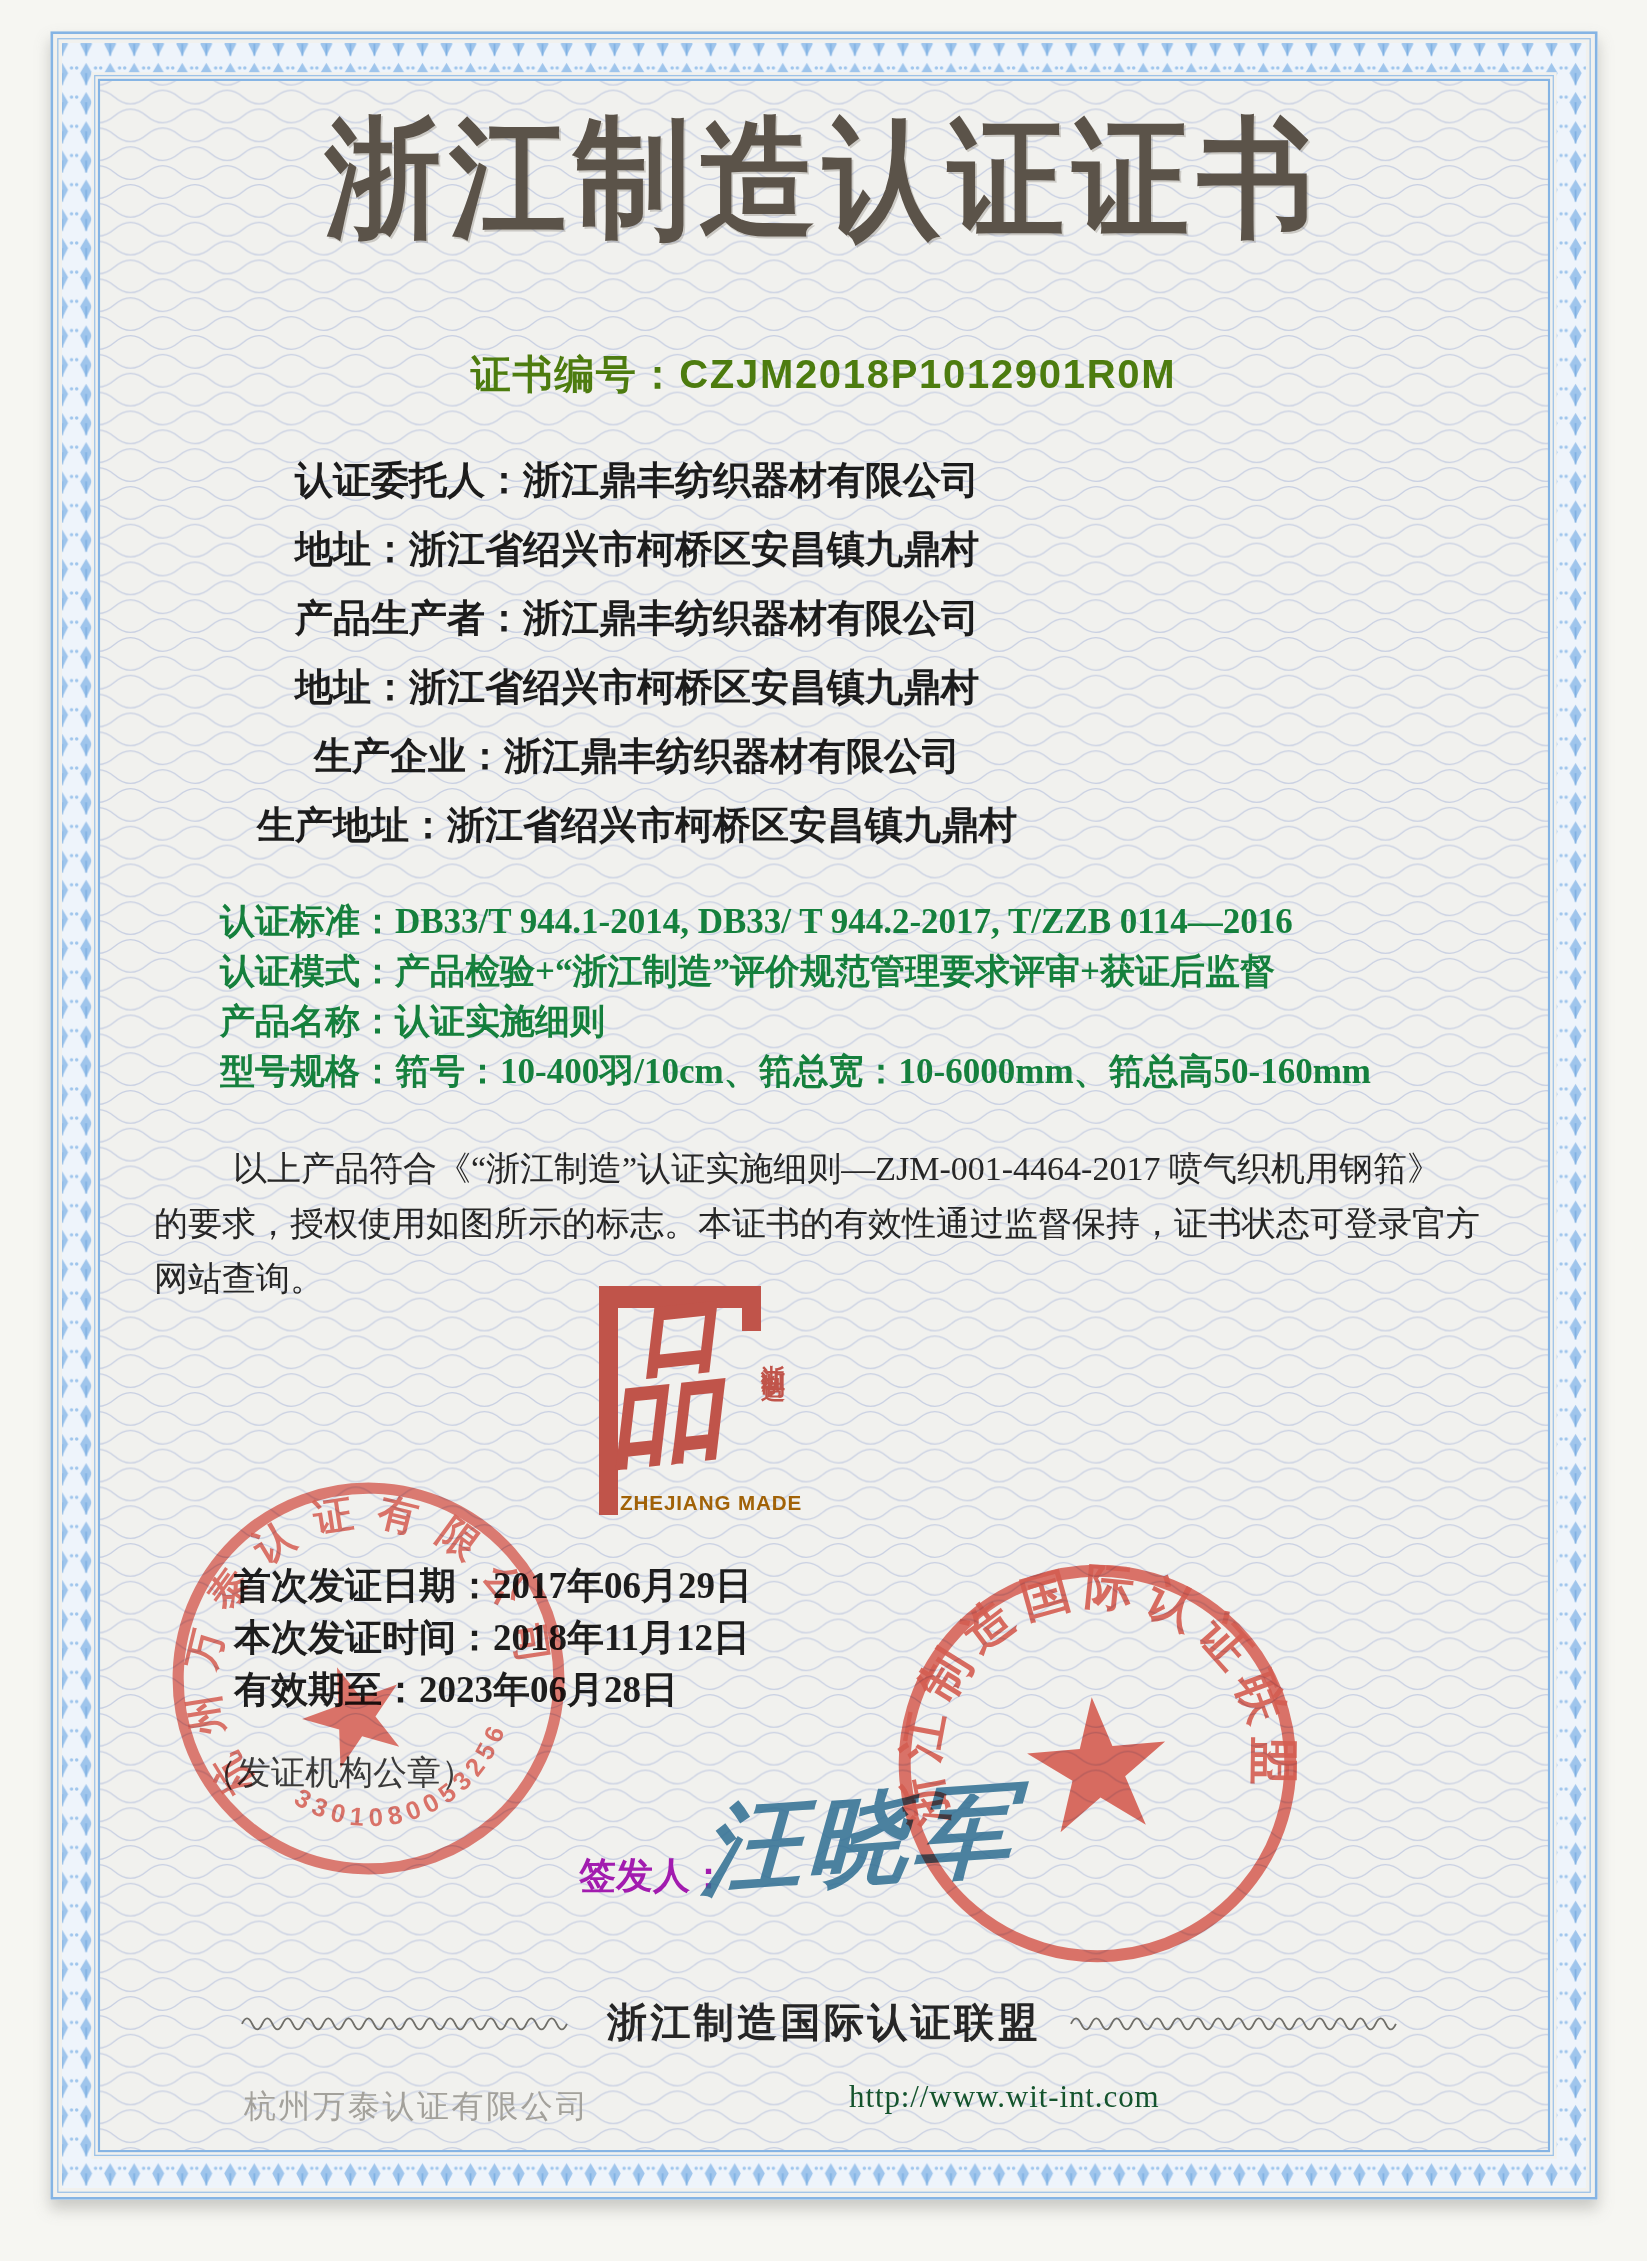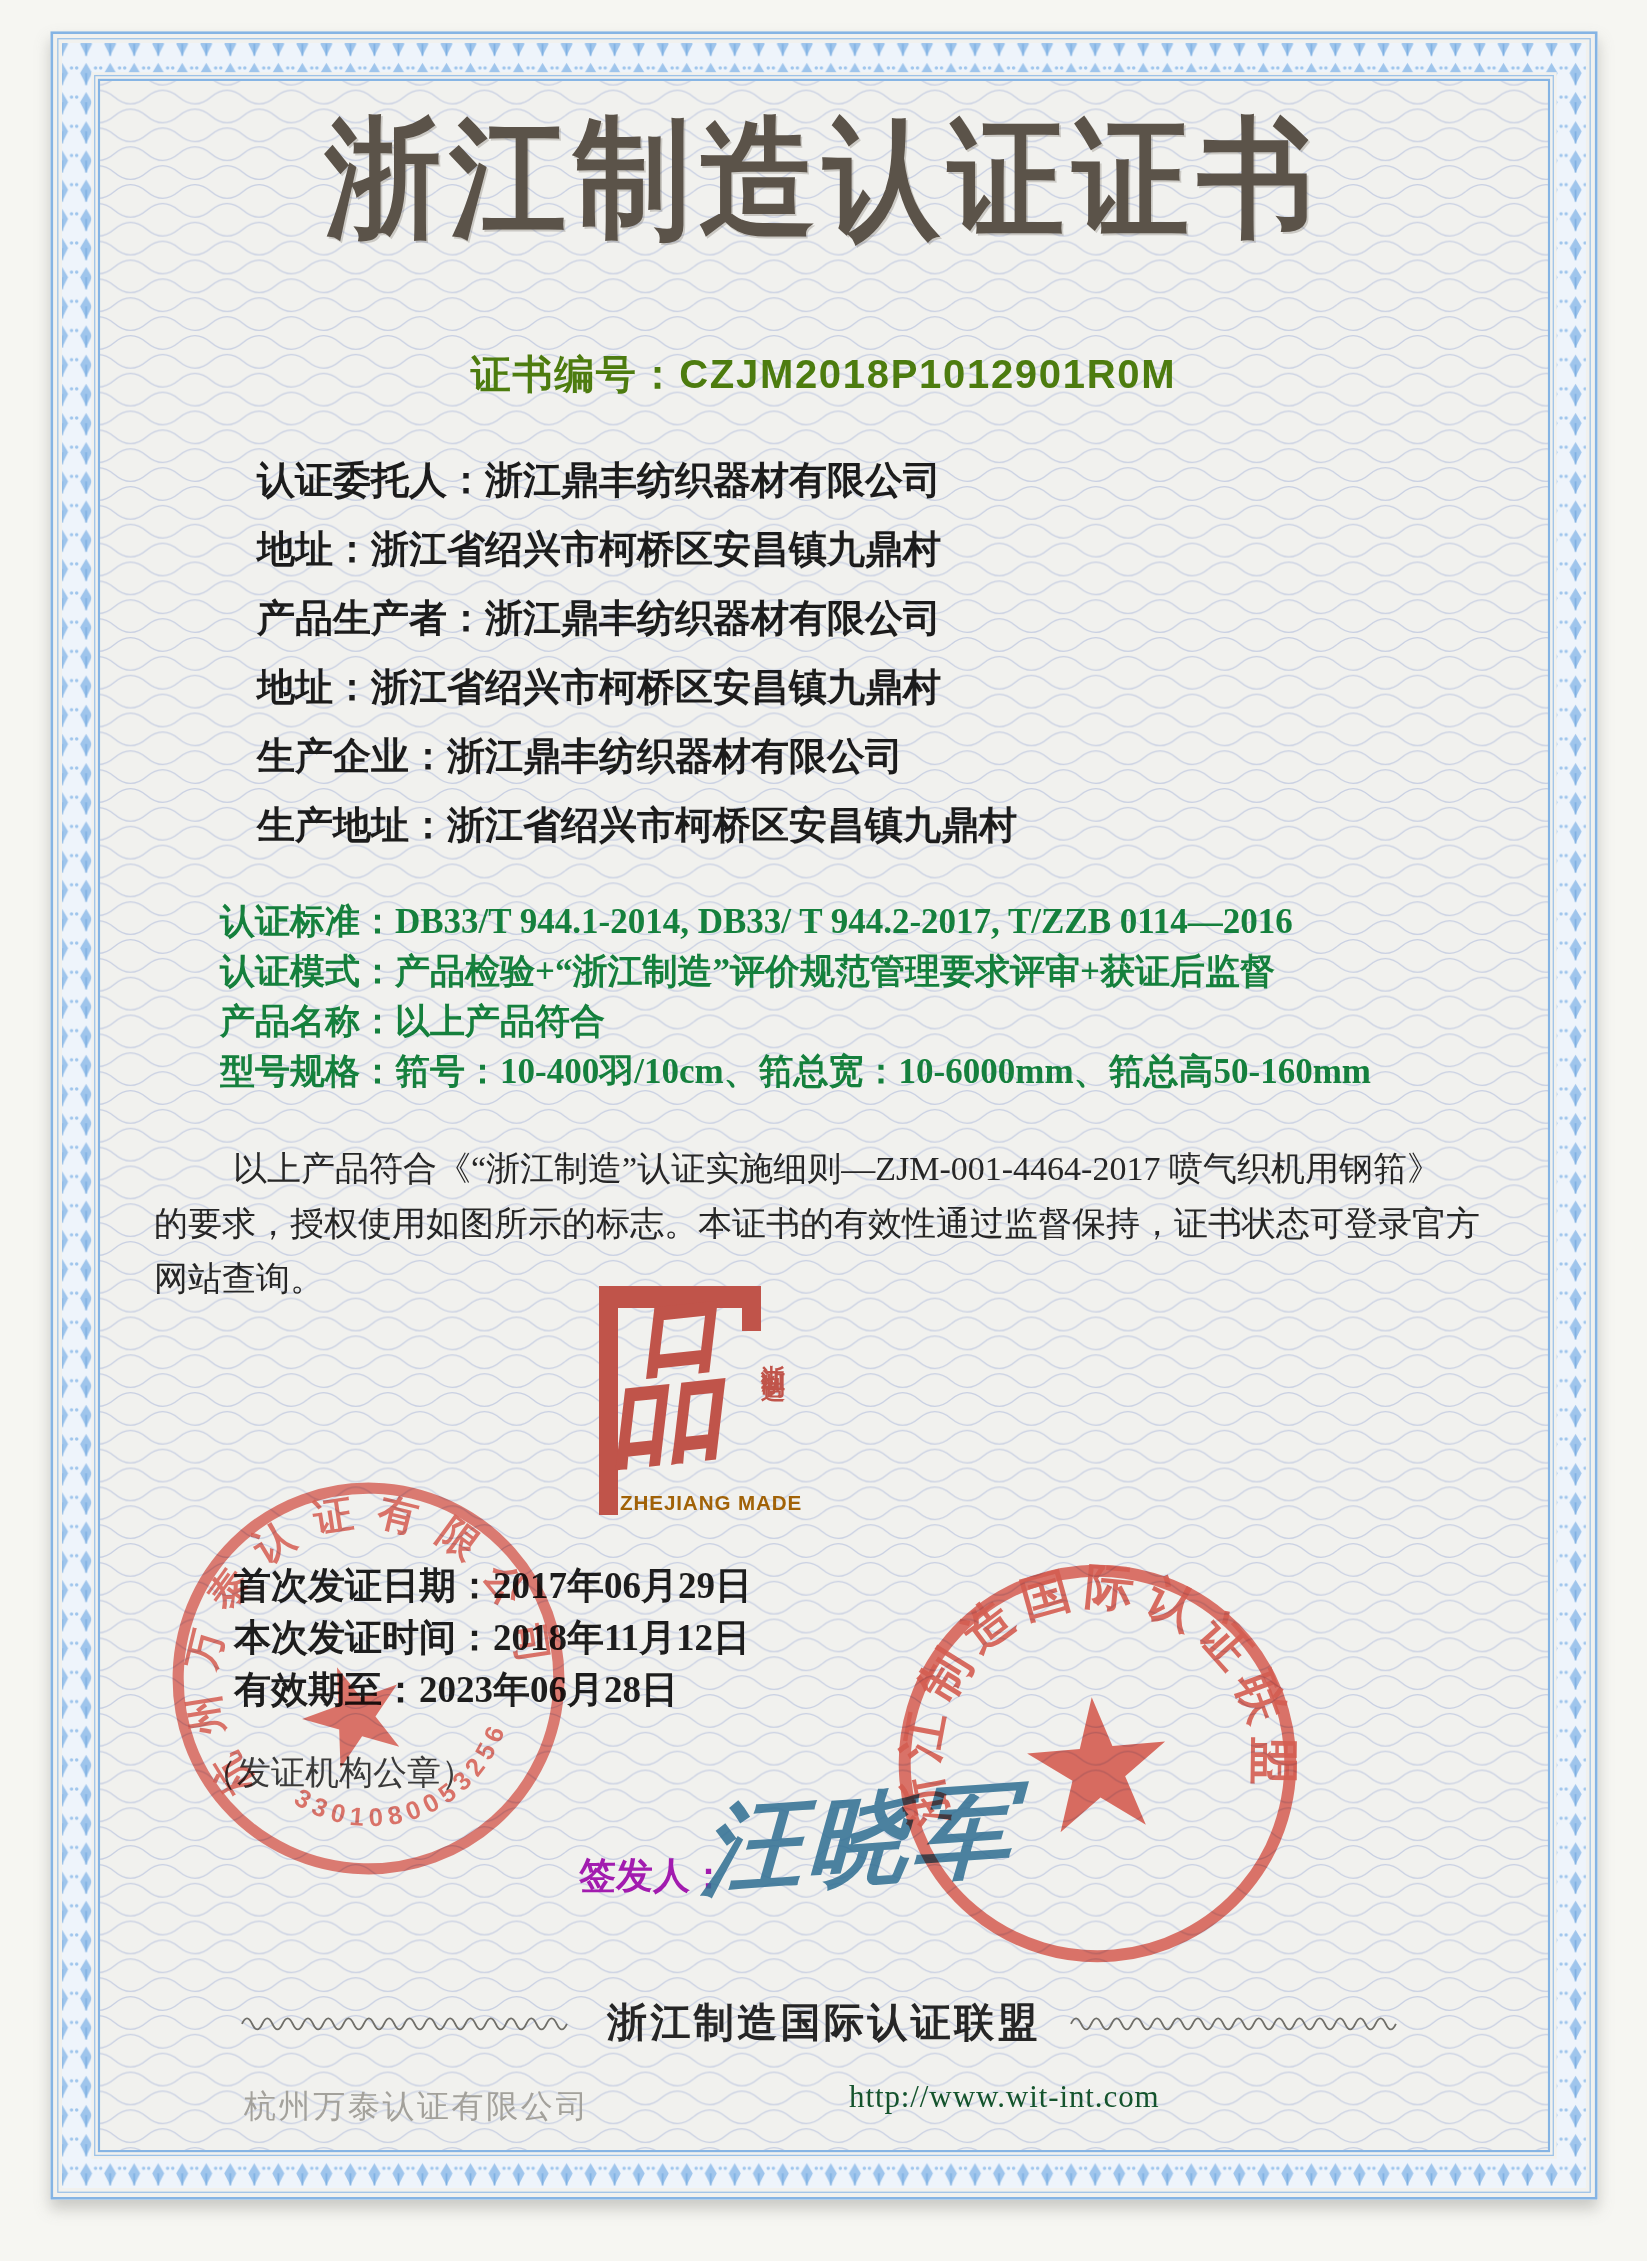--- a/index.html
+++ b/index.html
@@ -23,21 +23,21 @@
     color:#5b5349;
     text-shadow:1.7px 1.7px 0 rgba(91,83,73,.25);
     transform:scaleY(1.12);
   }
   .cert-no{
     left:0;top:347px;width:1647px;text-align:center;
     font-family:"Liberation Sans","DejaVu Sans",sans-serif;
     font-size:40px;font-weight:700;color:#4d7c0f;letter-spacing:1.7px;
   }
   .info-block{left:257px;top:446px;}
-  .info-block .line{height:69px;line-height:69px;font-size:38px;font-weight:700;color:#1c1c1c;white-space:nowrap;}
+  .info-block .line{height:69px;line-height:69px;font-size:38px;font-weight:700;color:#1c1c1c;white-space:nowrap;text-align:center;}
   .spec-block{left:208px;top:897px;}
   .spec-block .line{height:50px;line-height:50px;font-size:35px;font-weight:700;color:#15803d;white-space:nowrap;margin-left:12px;}
   .statement{left:154px;top:1141px;width:1347px;}
   .statement .sline{height:55px;line-height:55px;font-size:34px;font-weight:500;color:#262626;white-space:nowrap;}
   .statement .sline.indent{padding-left:79px;}
   
   .logo{left:594px;top:1283px;width:202px;height:254px;}
   .logo .bar{position:absolute;background:#c0544a;}
   .logo .bar-top{left:5.1px;top:3.4px;width:162px;height:22px;}
   .logo .bar-left{left:5.1px;top:3.4px;width:19px;height:229px;}
@@ -122,21 +122,21 @@
   <div class="line"><span>地址：</span><span>浙江省绍兴市柯桥区安昌镇九鼎村</span></div>
   <div class="line"><span>产品生产者：</span><span>浙江鼎丰纺织器材有限公司</span></div>
   <div class="line"><span>地址：</span><span>浙江省绍兴市柯桥区安昌镇九鼎村</span></div>
   <div class="line"><span>生产企业：</span><span>浙江鼎丰纺织器材有限公司</span></div>
   <div class="line"><span>生产地址：</span><span>浙江省绍兴市柯桥区安昌镇九鼎村</span></div>
 </div>
 
 <div class="abs spec-block">
   <div class="line"><span>认证标准：</span><span>DB33/T 944.1-2014, DB33/ T 944.2-2017, T/ZZB 0114—2016</span></div>
   <div class="line"><span>认证模式：</span><span>产品检验+“浙江制造”评价规范管理要求评审+获证后监督</span></div>
-  <div class="line"><span>产品名称：</span><span>以上产品符合</span></div>
+  <div class="line"><span>产品名称：</span><span>认证实施细则</span></div>
   <div class="line"><span>型号规格：</span><span>筘号：10-400羽/10cm、筘总宽：10-6000mm、筘总高50-160mm</span></div>
 </div>
 
 <div class="abs statement">
   <div class="sline indent">以上产品符合《“浙江制造”认证实施细则—ZJM-001-4464-2017 喷气织机用钢筘》</div>
   <div class="sline">的要求，授权使用如图所示的标志。本证书的有效性通过监督保持，证书状态可登录官方</div>
   <div class="sline">网站查询。</div>
 </div>
 
 <div class="abs logo">

